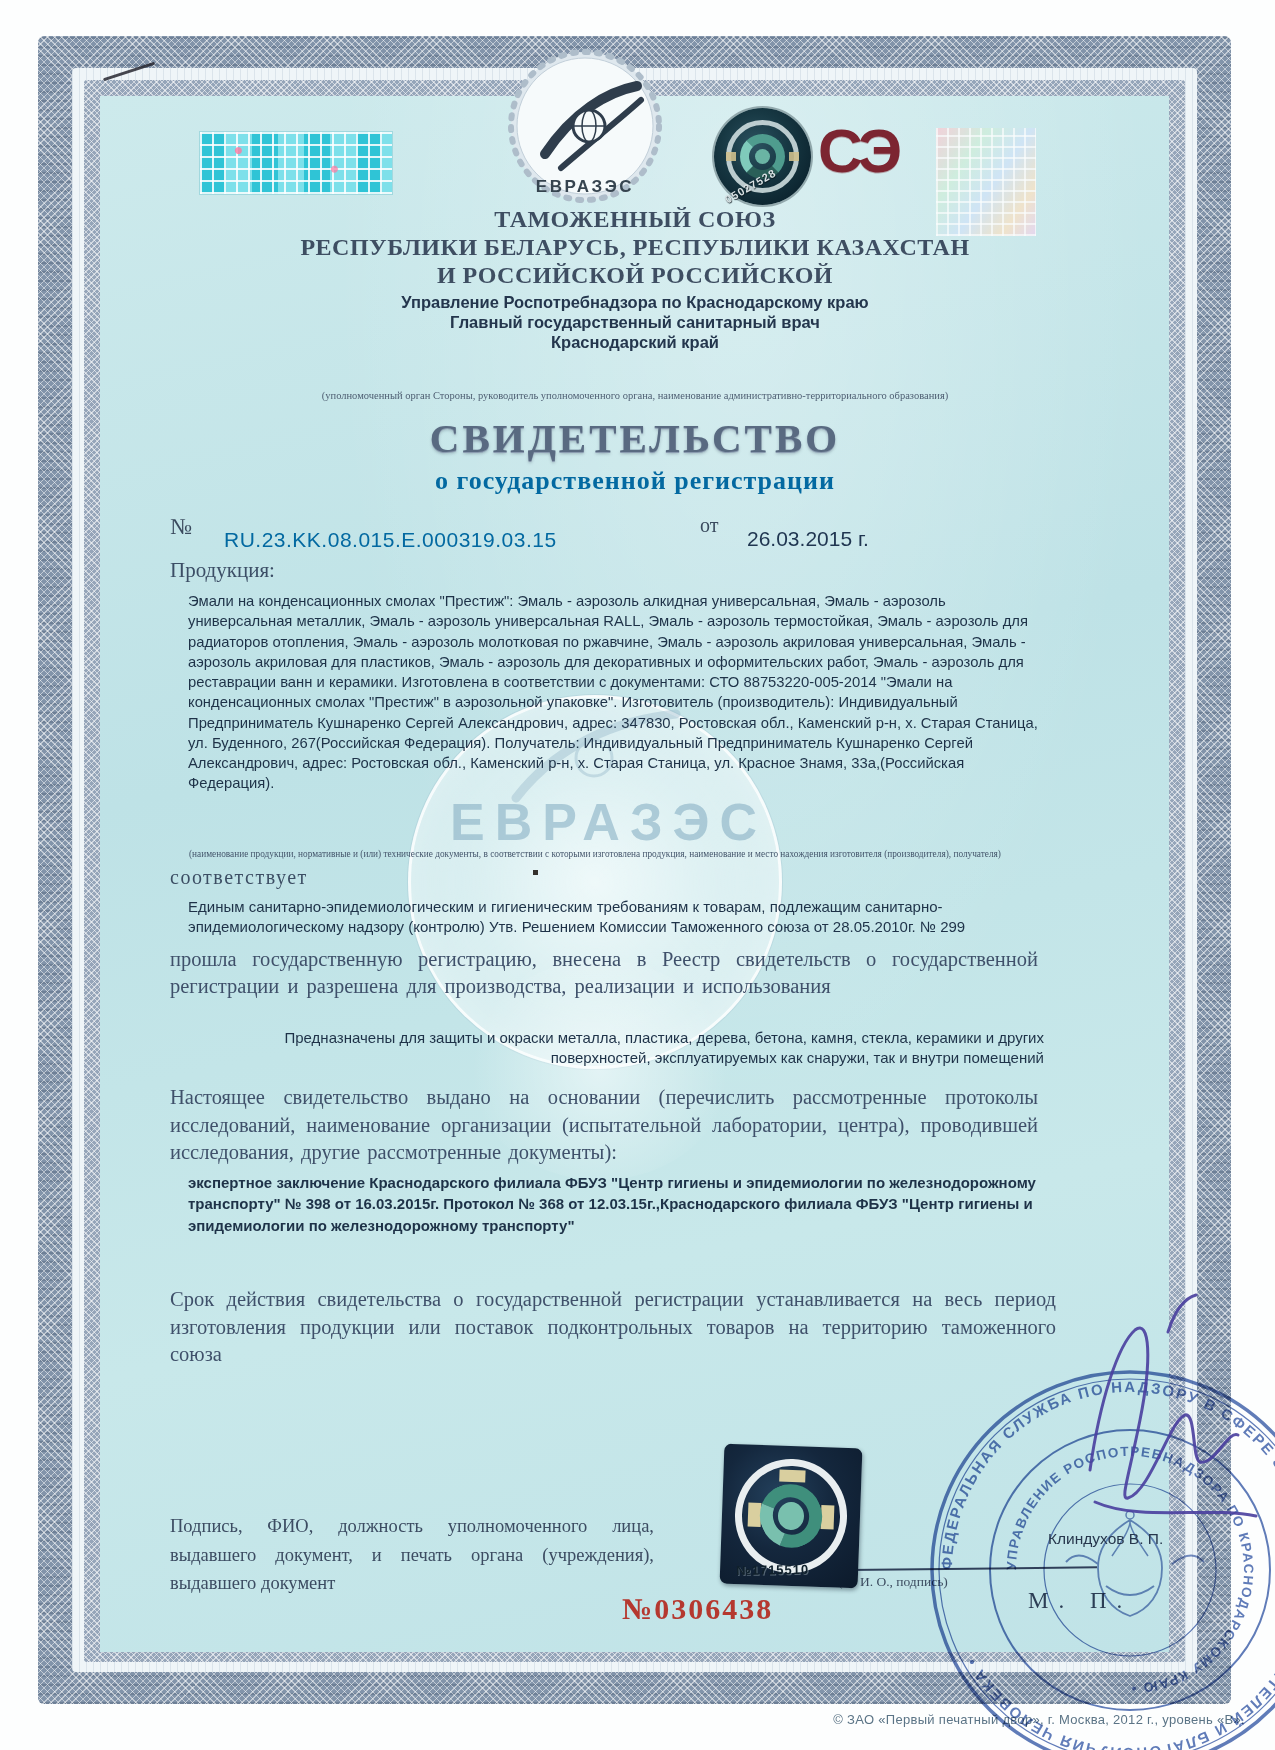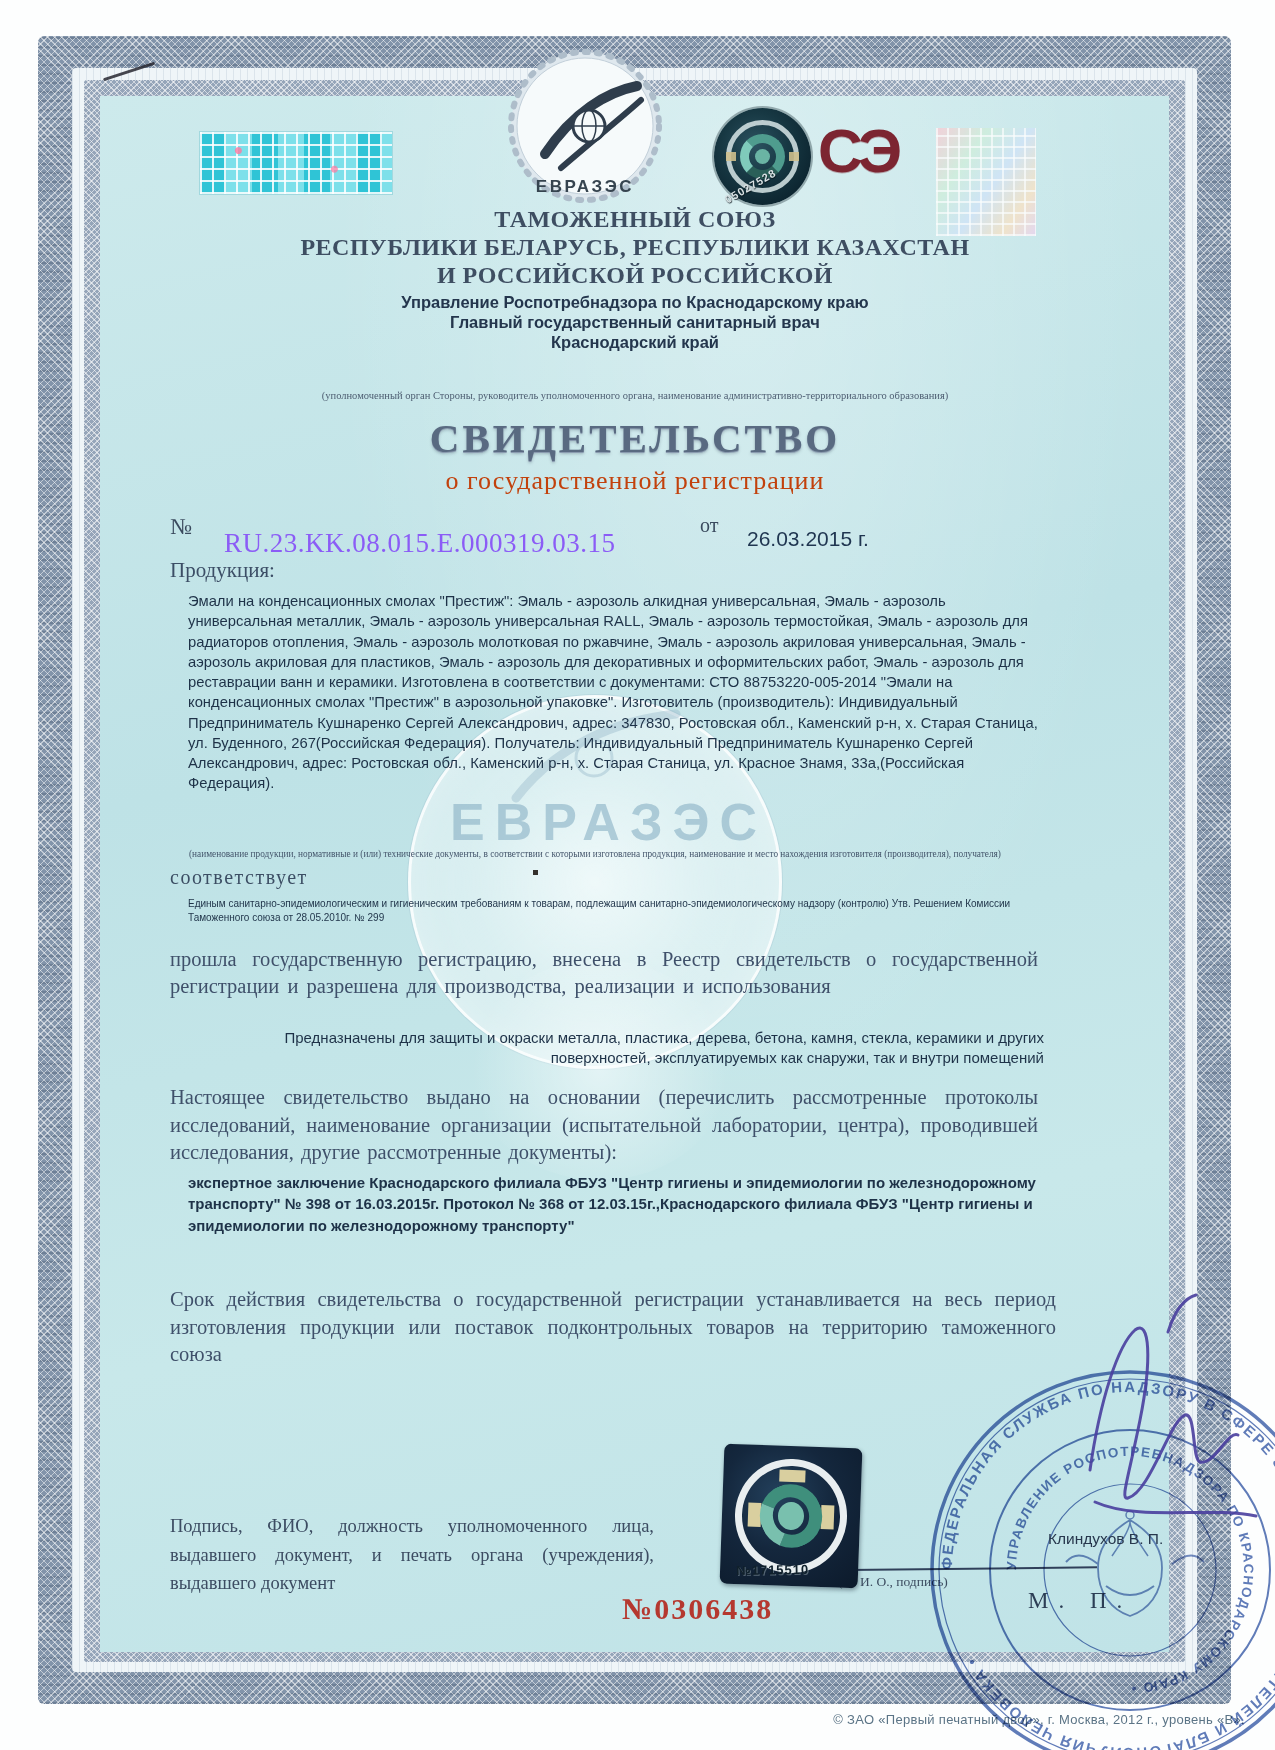--- a/index.html
+++ b/index.html
@@ -71,27 +71,27 @@
   .hdr-union{top:206px;font-family:"Liberation Serif",serif;font-weight:700;font-size:24px;
     line-height:1.16;color:#3e4e62;letter-spacing:.5px;}
   .hdr-auth{top:292px;font-family:"Liberation Sans",sans-serif;font-weight:700;font-size:16.5px;
     line-height:1.22;color:#24364d;}
   .fine1{position:absolute;left:110px;width:1050px;top:390px;text-align:center;z-index:6;
     font-family:"Liberation Serif",serif;font-size:10.5px;color:#4e5e72;}
   .title-main{position:absolute;left:110px;width:1050px;top:414px;text-align:center;z-index:6;
     font-family:"Liberation Serif",serif;font-weight:700;font-size:41px;letter-spacing:3px;
     color:#596a81;text-shadow:0 1px 0 #8b9cb0,0 2px 3px rgba(60,75,95,.35);}
   .title-sub{position:absolute;left:110px;width:1050px;top:466px;text-align:center;z-index:6;
-    font-family:"Liberation Serif",serif;font-weight:400;font-size:26px;letter-spacing:1px;color:#c2410c;}
+    font-family:"Liberation Serif",serif;font-weight:700;font-size:26px;letter-spacing:1px;color:#0369a1;}
 
   
   .regno-label{position:absolute;left:170px;top:514px;z-index:6;font-family:"Liberation Serif",serif;
     font-size:23px;color:#3a4a5e;}
-  .regno-value{position:absolute;left:224px;top:528px;z-index:6;font-family:Liberation Serif, serif;
-    font-size:27px;color:#8b5cf6;letter-spacing:.5px;}
+  .regno-value{position:absolute;left:224px;top:528px;z-index:6;font-family:Liberation Sans, sans-serif;
+    font-size:21px;color:#0369a1;letter-spacing:.5px;}
   .regdate-label{position:absolute;left:700px;top:514px;z-index:6;font-family:"Liberation Serif",serif;
     font-size:20px;color:#3a4a5e;}
   .regdate-value{position:absolute;left:747px;top:527px;z-index:6;font-family:"Liberation Sans",sans-serif;
     font-size:21px;color:#1f3550;}
 
   .prod-label{position:absolute;left:170px;top:558px;z-index:6;font-family:"Liberation Serif",serif;
     font-size:21px;color:#3c4e66;}
   .prod-text{position:absolute;left:188px;top:591px;width:852px;z-index:6;
     font-family:"Liberation Sans",sans-serif;font-size:14.8px;line-height:1.37;color:#1e3248;}
 
@@ -105,21 +105,21 @@
   .wm-swoosh{position:absolute;left:486px;top:706px;z-index:4;opacity:.45;}
   .wm-text{position:absolute;left:450px;top:792px;z-index:4;
     font-family:"Liberation Sans",sans-serif;font-weight:700;font-size:52px;letter-spacing:10px;
     color:rgba(128,170,191,.55);}
 
   .fine2{position:absolute;left:150px;top:849px;width:890px;z-index:6;text-align:center;white-space:nowrap;
     font-family:"Liberation Serif",serif;font-size:9.3px;color:#44556b;}
   .sootv{position:absolute;left:170px;top:866px;z-index:6;font-family:"Liberation Serif",serif;
     font-size:20px;letter-spacing:1.5px;color:#3c4e64;}
   .comp-text{position:absolute;left:188px;top:897px;width:856px;z-index:6;
-    font-family:"Liberation Sans",sans-serif;font-size:10px;line-height:1.36;color:#1e3248;}
+    font-family:"Liberation Sans",sans-serif;font-size:15px;line-height:1.36;color:#1e3248;}
 
   .statement{position:absolute;left:170px;top:946px;width:868px;z-index:6;text-align:justify;
     font-family:"Liberation Serif",serif;font-size:20.5px;line-height:1.32;color:#3f506a;word-spacing:3px;}
   .note-text{position:absolute;left:188px;top:1028px;width:856px;z-index:6;
     font-family:"Liberation Sans",sans-serif;font-size:15px;line-height:1.36;color:#1e3248;text-align:right;}
   .basis{position:absolute;left:170px;top:1084px;width:868px;z-index:6;text-align:justify;
     font-family:"Liberation Serif",serif;font-size:20.5px;line-height:1.35;color:#3f506a;word-spacing:2px;}
   .basis-details{position:absolute;left:188px;top:1172px;width:860px;z-index:6;
     font-family:"Liberation Sans",sans-serif;font-size:15px;line-height:1.42;color:#1e3248;font-weight:bold;}
   .validity{position:absolute;left:170px;top:1286px;width:886px;z-index:6;text-align:justify;

